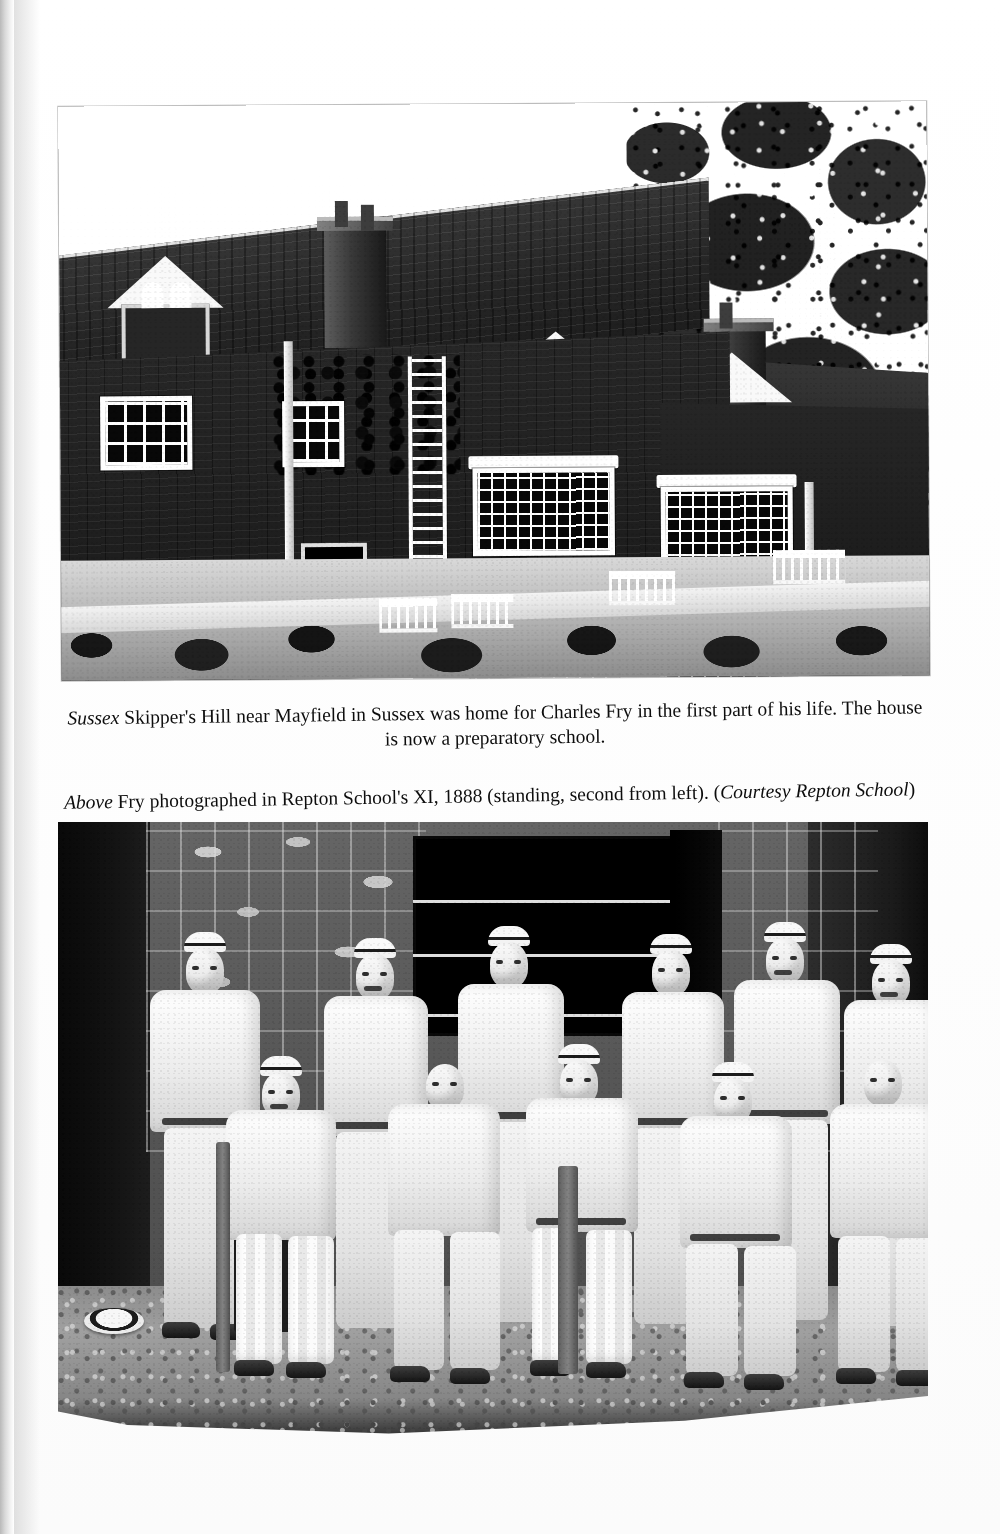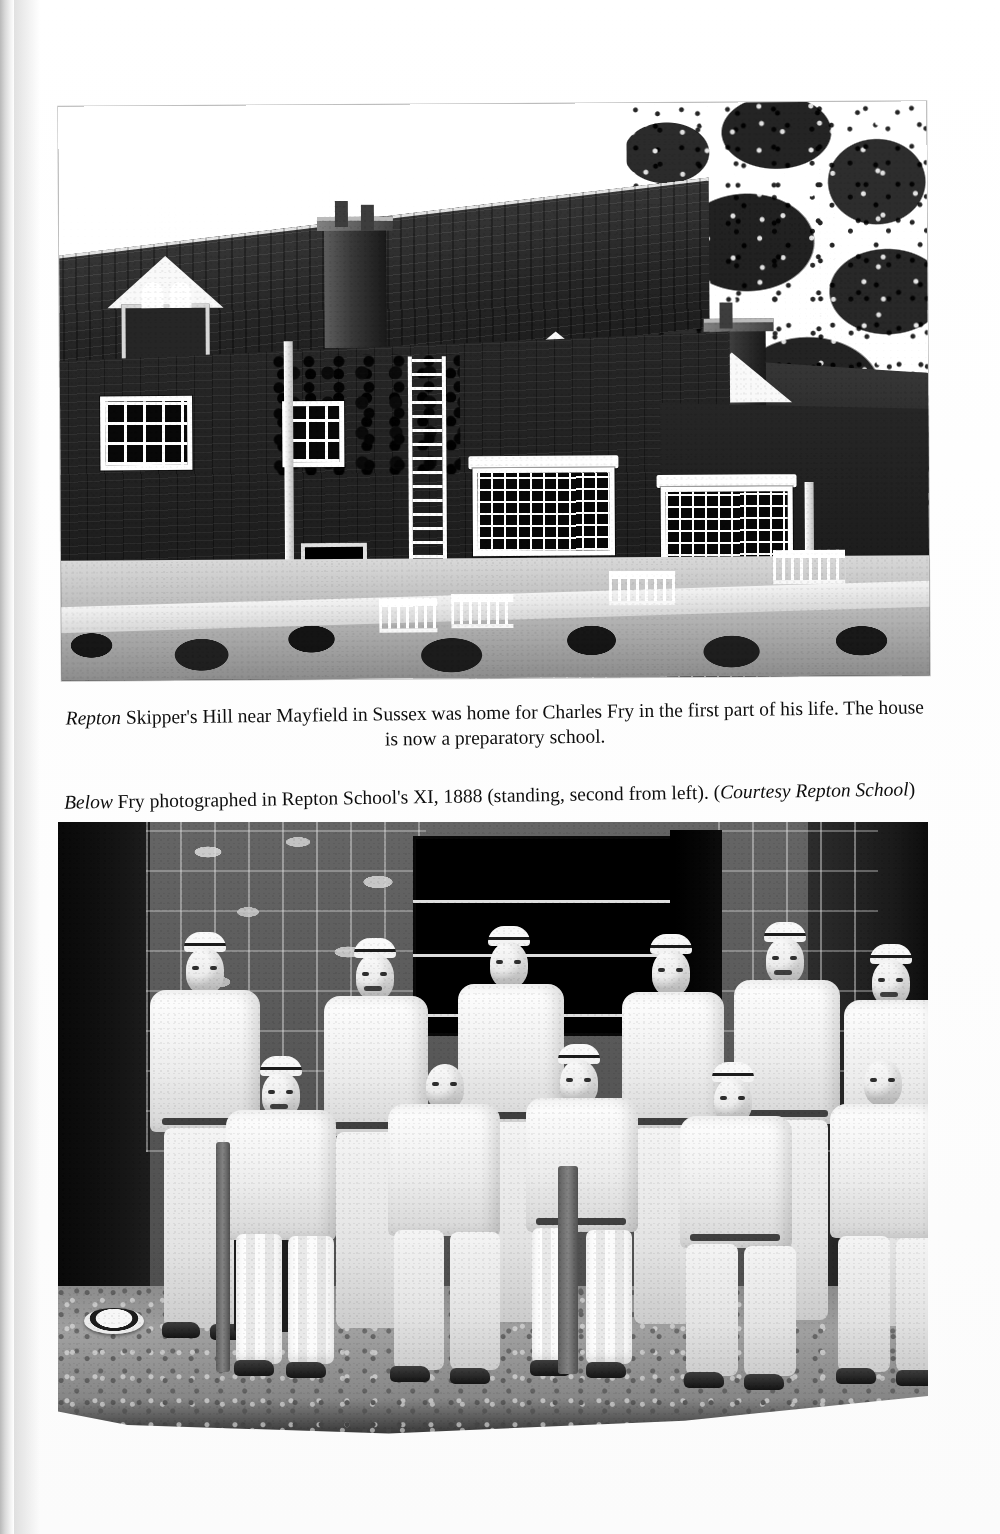--- a/index.html
+++ b/index.html
@@ -391,23 +391,23 @@
   <div class="ground"></div>
   <div class="path"></div>
   <div class="bench" style="left:318px;top:494px;width:58px;"></div>
   <div class="bench" style="left:390px;top:490px;width:62px;"></div>
   <div class="bench" style="left:548px;top:468px;width:66px;"></div>
   <div class="bench" style="left:712px;top:448px;width:72px;"></div>
   <div class="shrubs"></div>
   <div class="grain"></div>
 </div>
 
-<p class="caption" id="caption-above"><i>Repton</i><span> Skipper's Hill near Mayfield in Sussex was home for Charles Fry in the first part of his life. The house is now a preparatory school.</span></p>
-
-<p class="caption" id="caption-below"><i>Below</i><span> Fry photographed in Repton School's XI, 1888 (standing, second from left). (</span><i>Courtesy Repton School</i><span>)</span></p>
+<p class="caption" id="caption-above"><i>Sussex</i><span> Skipper's Hill near Mayfield in Sussex was home for Charles Fry in the first part of his life. The house is now a preparatory school.</span></p>
+
+<p class="caption" id="caption-below"><i>Above</i><span> Fry photographed in Repton School's XI, 1888 (standing, second from left). (</span><i>Courtesy Repton School</i><span>)</span></p>
 
 <div class="photo-team">
   <div class="team-bg"></div>
   <div class="wall-left"></div>
   <div class="wall-right"></div>
   <div class="trellis" style="left:88px;top:0;width:280px;height:330px;"></div>
   <div class="trellis" style="left:660px;top:0;width:160px;height:330px;"></div>
   <div class="foliage"></div>
 
   <div class="dark-window">

